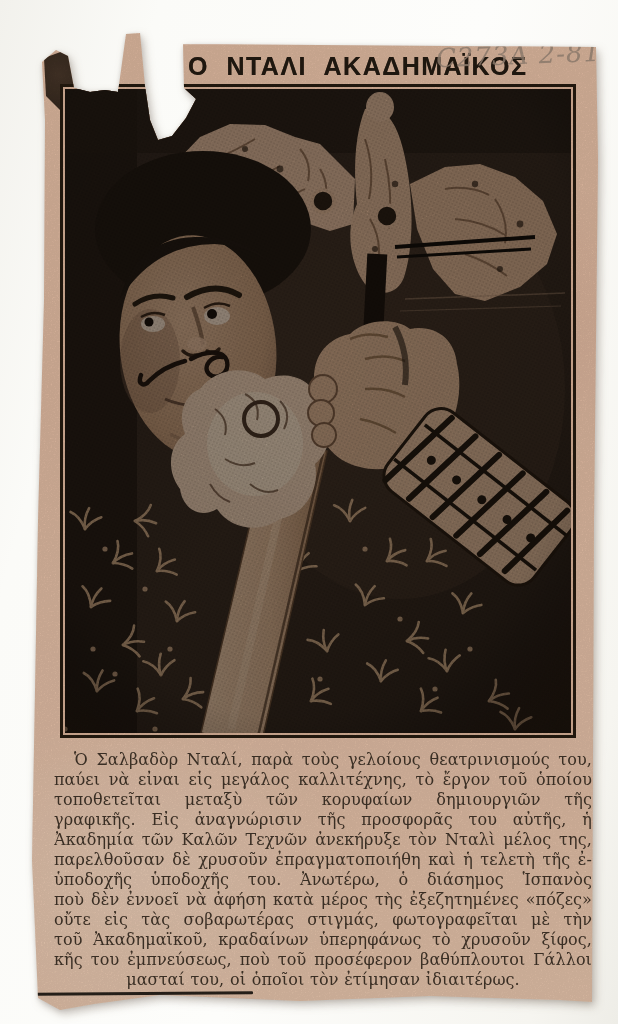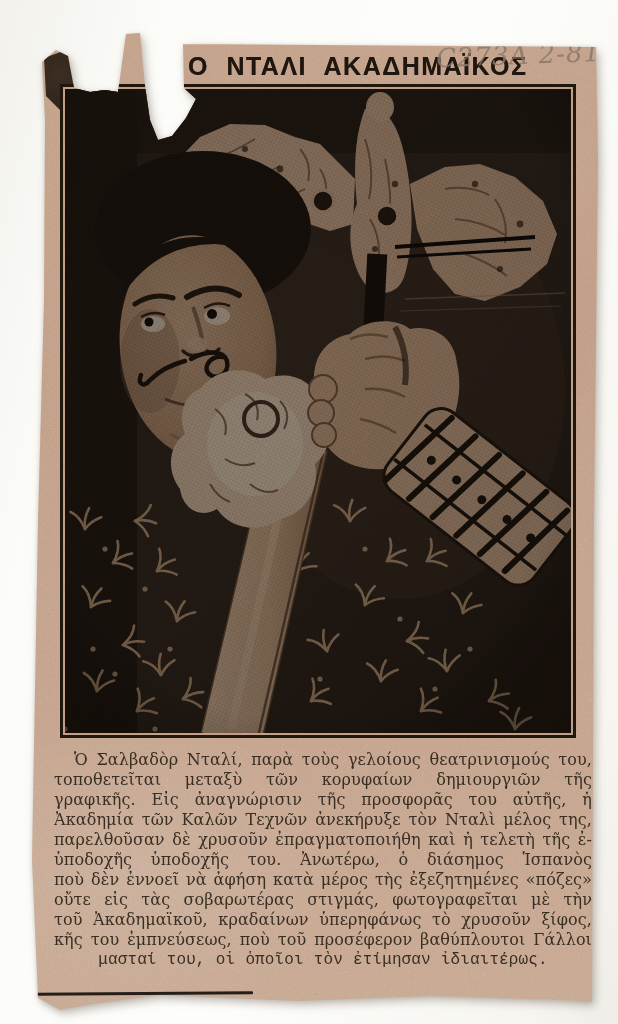--- a/index.html
+++ b/index.html
@@ -45,21 +45,21 @@
     box-sizing:border-box;border:3px solid #261b10;padding:2px;background:#e0b89e;
   }
   .photo-frame svg{display:block;width:506px;height:644px;}
   .caption{
     position:absolute;left:54px;top:750px;width:538px;color:#43362a;
     font-family:"DejaVu Serif",serif;font-size:16px;line-height:20px;
     letter-spacing:.1px;word-spacing:.5px;
   }
   .caption .cl{text-align:justify;text-align-last:justify;height:20px;overflow:hidden;}
   .caption .cl.first{text-indent:20px;}
-  .caption .cl.last{text-align:center;text-align-last:center;font-family:Liberation Mono, monospace;}
+  .caption .cl.last{text-align:center;text-align-last:center;}
   .bottom-rule{
     position:absolute;left:35px;top:992px;width:218px;height:3px;background:#2b241d;
     transform:rotate(-.4deg);border-radius:1px;
   }
   .grain{position:absolute;inset:0;pointer-events:none;}
 </style>
 </head>
 <body>
 
 <div class="scene">
@@ -287,20 +287,21 @@
           </g>
 
           <rect x="0" y="0" width="506" height="644" fill="url(#dots)" opacity=".13"></rect>
           <rect x="0" y="0" width="506" height="644" fill="#2b1d12" filter="url(#grainF)" opacity=".3"></rect>
           <rect x="0" y="0" width="506" height="644" fill="url(#vig)"></rect>
         </svg>
       </div>
 
       <div class="caption">
         <div class="cl first">Ὁ Σαλβαδὸρ Νταλί, παρὰ τοὺς γελοίους θεατρινισμούς του, δὲν</div>
+        <div class="cl">παύει νὰ εἶναι εἷς μεγάλος καλλιτέχνης, τὸ ἔργον τοῦ ὁποίου</div>
         <div class="cl">τοποθετεῖται μεταξὺ τῶν κορυφαίων δημιουργιῶν τῆς συγχρόνου ζω-</div>
         <div class="cl">γραφικῆς. Εἰς ἀναγνώρισιν τῆς προσφορᾶς του αὐτῆς, ἡ Γαλλικὴ</div>
         <div class="cl">Ἀκαδημία τῶν Καλῶν Τεχνῶν ἀνεκήρυξε τὸν Νταλὶ μέλος της, τὴν</div>
         <div class="cl">παρελθοῦσαν δὲ χρυσοῦν ἐπραγματοποιήθη καὶ ἡ τελετὴ τῆς ἐ-</div>
         <div class="cl">ὑποδοχῆς ὑποδοχῆς του. Ἀνωτέρω, ὁ διάσημος Ἱσπανὸς ζωγράφος</div>
         <div class="cl">ποὺ δὲν ἐννοεῖ νὰ ἀφήση κατὰ μέρος τὴς ἐξεζητημένες «πόζες» του</div>
         <div class="cl">οὔτε εἰς τὰς σοβαρωτέρας στιγμάς, φωτογραφεῖται μὲ τὴν στολὴν</div>
         <div class="cl">τοῦ Ἀκαδημαϊκοῦ, κραδαίνων ὑπερηφάνως τὸ χρυσοῦν ξίφος, ἰδι-</div>
         <div class="cl">κῆς του ἐμπνεύσεως, ποὺ τοῦ προσέφερον βαθύπλουτοι Γάλλοι θαυ-</div>
         <div class="cl last">μασταί του, οἱ ὁποῖοι τὸν ἐτίμησαν ἰδιαιτέρως.</div>

